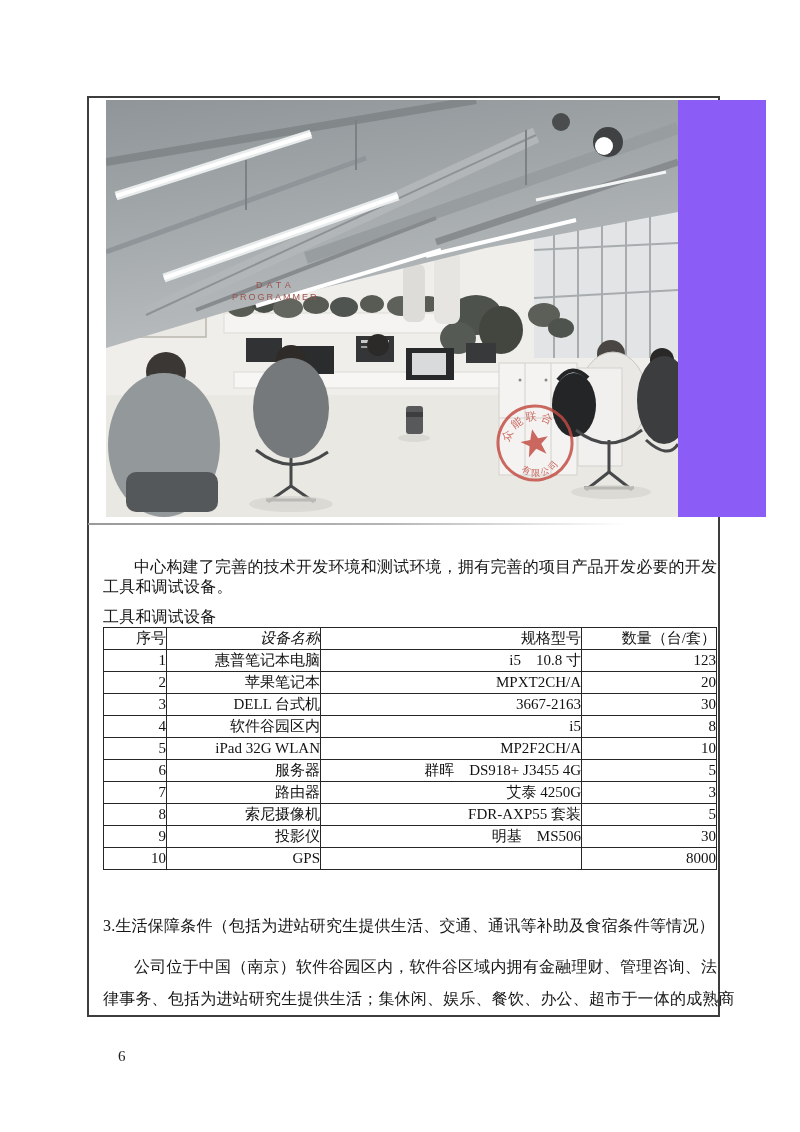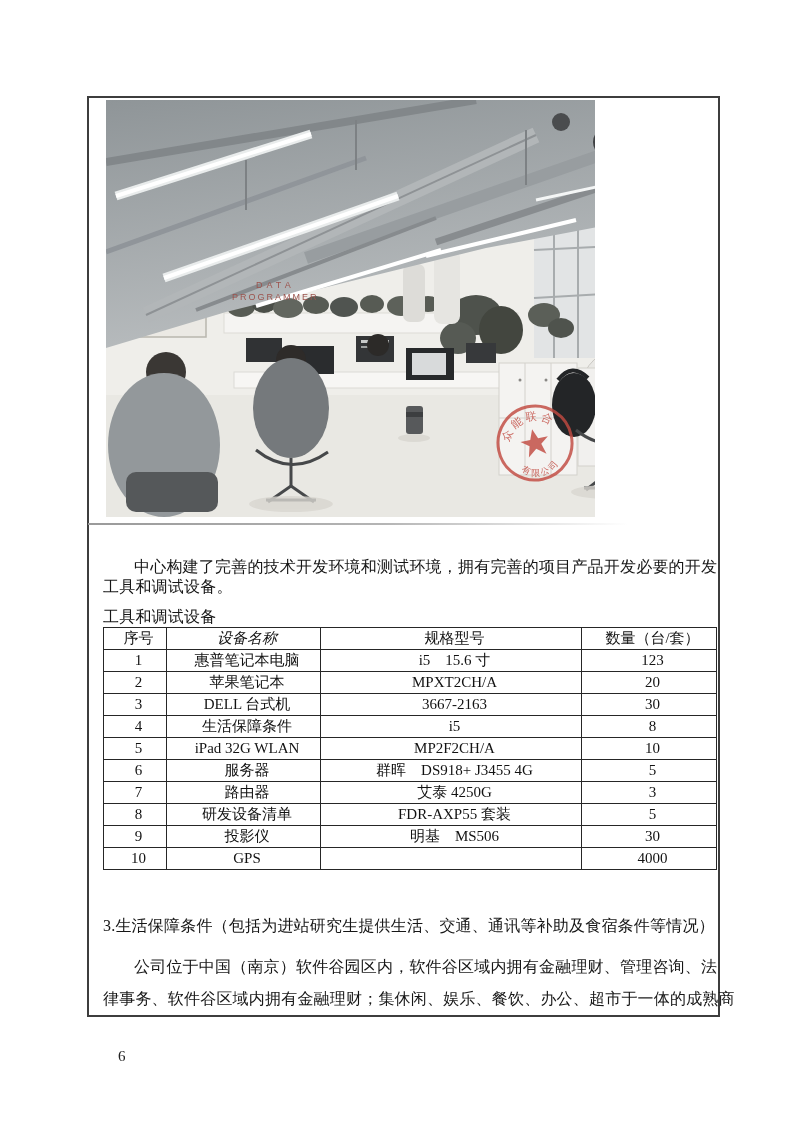--- a/index.html
+++ b/index.html
@@ -6,22 +6,22 @@
   body{
     width:800px;height:1132px;position:relative;background:#ffffff;
     font-family:"Liberation Serif","DejaVu Serif",serif;color:#1b1b1b;
     overflow:hidden;
   }
   .frame{
     position:absolute;left:87px;top:96px;width:629px;height:917px;
     border:2px solid #3d3d3d;background:#ffffff;
   }
   .photo{
-    position:absolute;left:106px;top:100px;width:489px;height:417px;
-    overflow:hidden;background:#fde047;
+    position:absolute;left:106px;top:100px;width:660px;height:417px;
+    overflow:hidden;background:#8b5cf6;
   }
   .photo svg{display:block;}
   .faint-rule{
     position:absolute;left:88px;top:523px;width:540px;height:2px;
     background:linear-gradient(to right,#9a9a9a 0%,#b5b5b5 55%,rgba(200,200,200,0) 100%);
   }
   .para{
     position:absolute;font-size:16px;line-height:20px;letter-spacing:0.2px;
     color:#161616;white-space:nowrap;
   }
@@ -30,21 +30,21 @@
   .tbl-title{left:103px;top:607px;}
   .sec3{left:103px;top:916px;text-align:right;}
   .p2l1{left:134px;top:957px;font-family:Liberation Serif, serif;}
   .p2l2{left:103px;top:989px;}
   table.equip{
     position:absolute;left:103px;top:627px;border-collapse:collapse;
     font-size:15px;color:#121212;table-layout:fixed;
   }
   table.equip td,table.equip th{
     border:1.5px solid #262626;height:21px;padding:0 0 0 7px;
-    font-weight:normal;text-align:center;overflow:hidden;white-space:nowrap;
+    font-weight:normal;text-align:right;overflow:hidden;white-space:nowrap;
   }
   .col-idx{width:55px;}
   .col-name{width:146px;font-style:italic;}
   .col-spec{width:253px;font-family:Liberation Serif, serif;}
   .col-qty{width:127px;}
   .pagenum{
     position:absolute;left:118px;top:1048px;font-size:15px;color:#222;
   }
 </style>
 </head>
@@ -240,38 +240,38 @@
   <tbody>
       <tr>
     <th class="col-idx">序号</th>
     <th class="col-name">设备名称</th>
     <th class="col-spec">规格型号</th>
     <th class="col-qty">数量（台/套）</th>
   </tr>
   <tr>
     <td>1</td>
     <td>惠普笔记本电脑</td>
-    <td>i5　15.6 寸</td>
+    <td>i5　10.8 寸</td>
     <td>123</td>
   </tr>
   <tr>
     <td>2</td>
     <td>苹果笔记本</td>
     <td>MPXT2CH/A</td>
     <td>20</td>
   </tr>
   <tr>
     <td>3</td>
     <td>DELL 台式机</td>
     <td>3667-2163</td>
     <td>30</td>
   </tr>
   <tr>
     <td>4</td>
-    <td>生活保障条件</td>
+    <td>软件谷园区内</td>
     <td>i5</td>
     <td>8</td>
   </tr>
   <tr>
     <td>5</td>
     <td>iPad 32G WLAN</td>
     <td>MP2F2CH/A</td>
     <td>10</td>
   </tr>
   <tr>
@@ -281,36 +281,36 @@
     <td>5</td>
   </tr>
   <tr>
     <td>7</td>
     <td>路由器</td>
     <td>艾泰 4250G</td>
     <td>3</td>
   </tr>
   <tr>
     <td>8</td>
-    <td>研发设备清单</td>
+    <td>索尼摄像机</td>
     <td>FDR-AXP55 套装</td>
     <td>5</td>
   </tr>
   <tr>
     <td>9</td>
     <td>投影仪</td>
     <td>明基　MS506</td>
     <td>30</td>
   </tr>
   <tr>
     <td>10</td>
     <td>GPS</td>
     <td></td>
-    <td>4000</td>
+    <td>8000</td>
   </tr>
 </tbody>
   </table>
 
 <div class="para sec3">3.生活保障条件（包括为进站研究生提供生活、交通、通讯等补助及食宿条件等情况）</div>
 <div class="para p2l1">公司位于中国（南京）软件谷园区内，软件谷区域内拥有金融理财、管理咨询、法</div>
-<div class="para p2l2">律事务、软件谷区域内拥有金融理财；集休闲、娱乐、餐饮、办公、超市于一体的成熟商</div>
+<div class="para p2l2">律事务、包括为进站研究生提供生活；集休闲、娱乐、餐饮、办公、超市于一体的成熟商</div>
 
 <div class="pagenum">6</div>
 
 </body></html>

